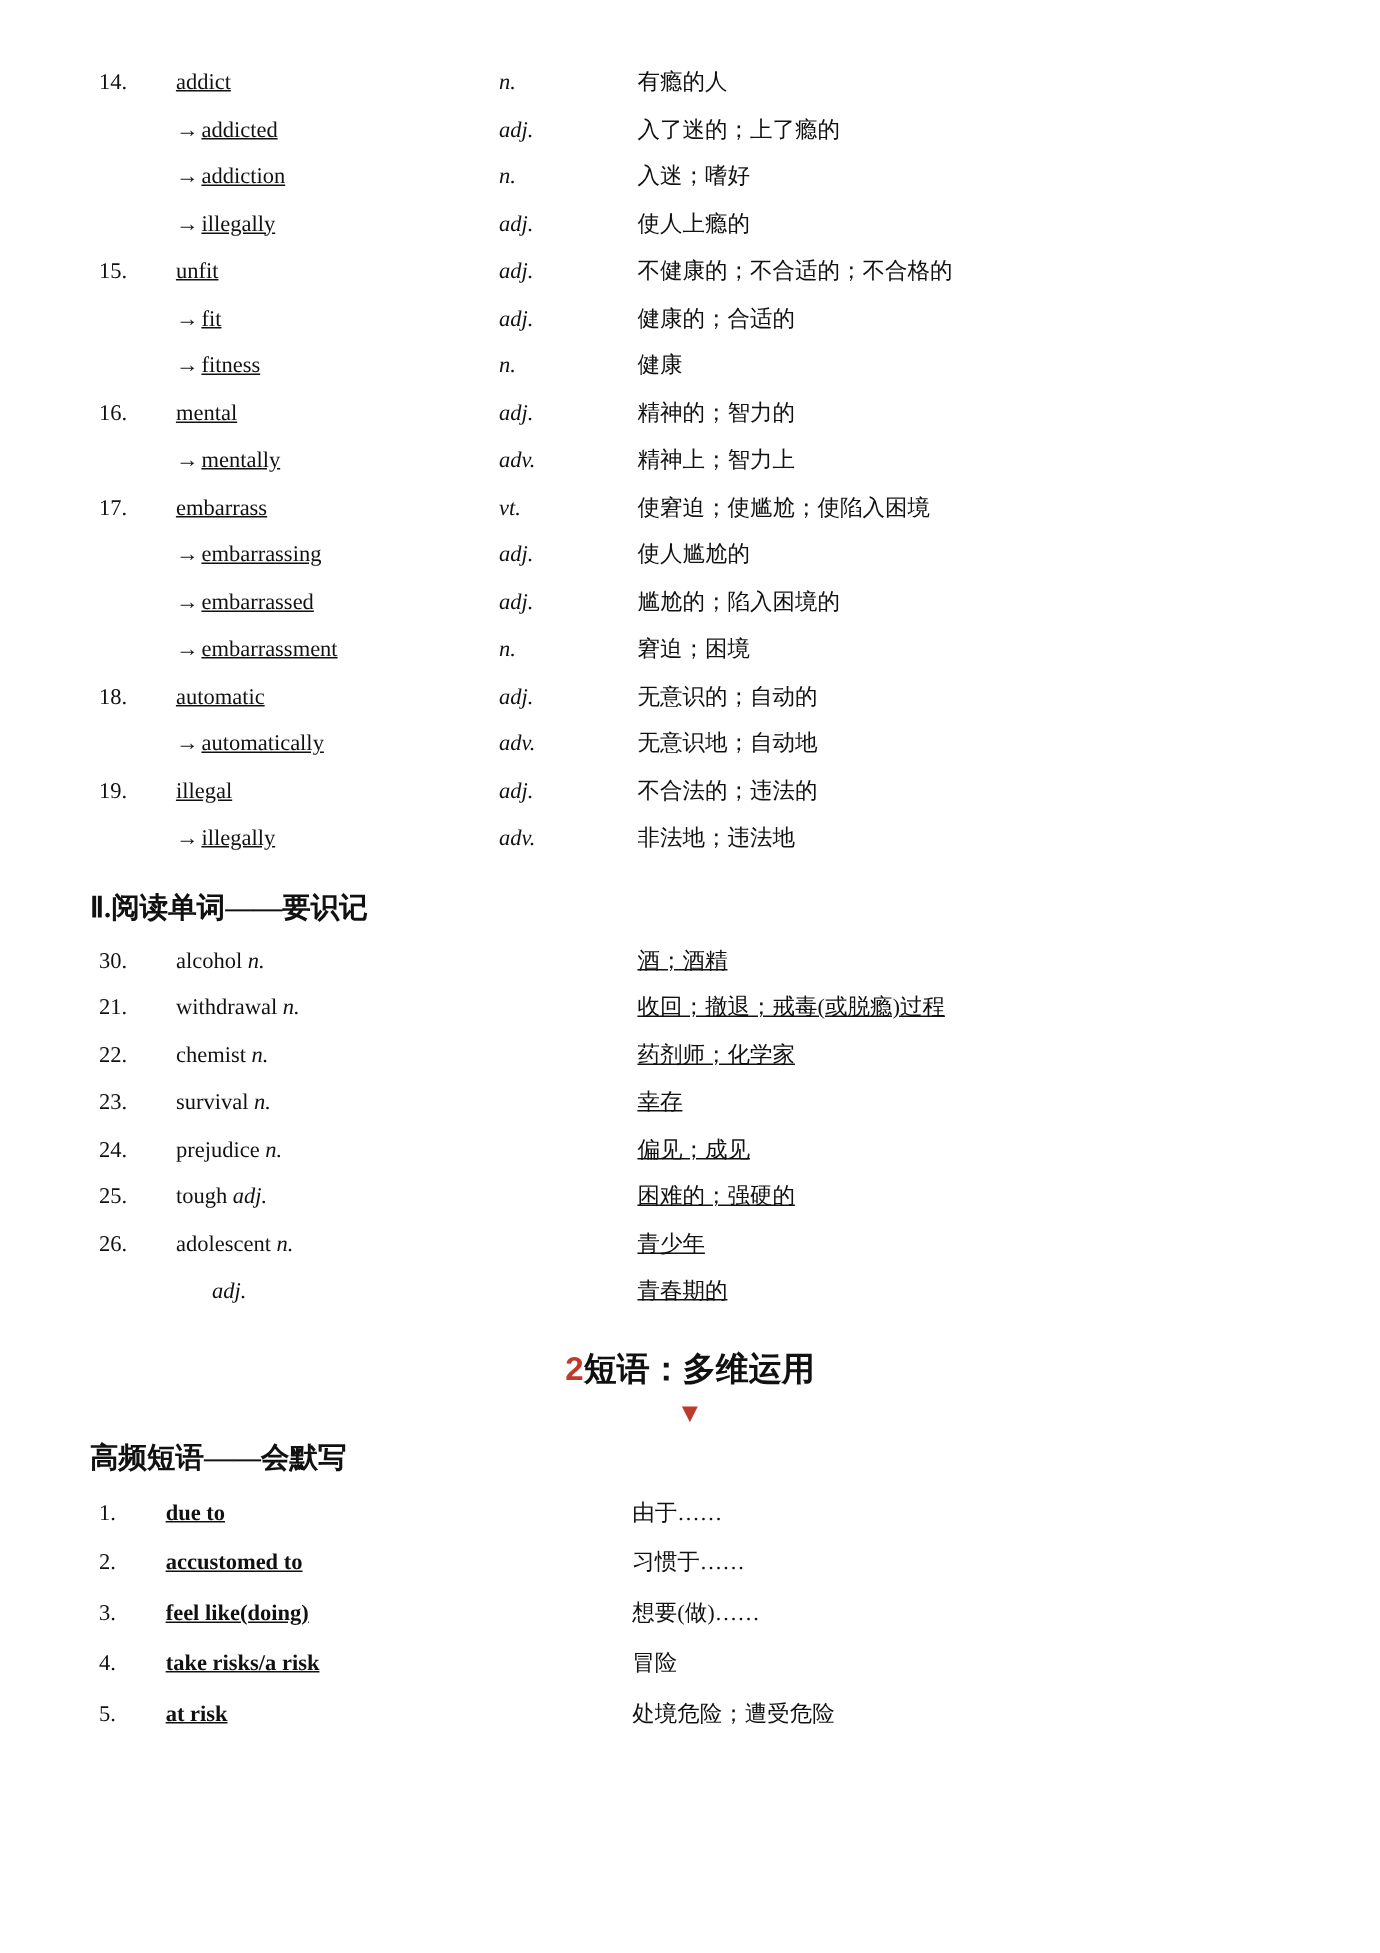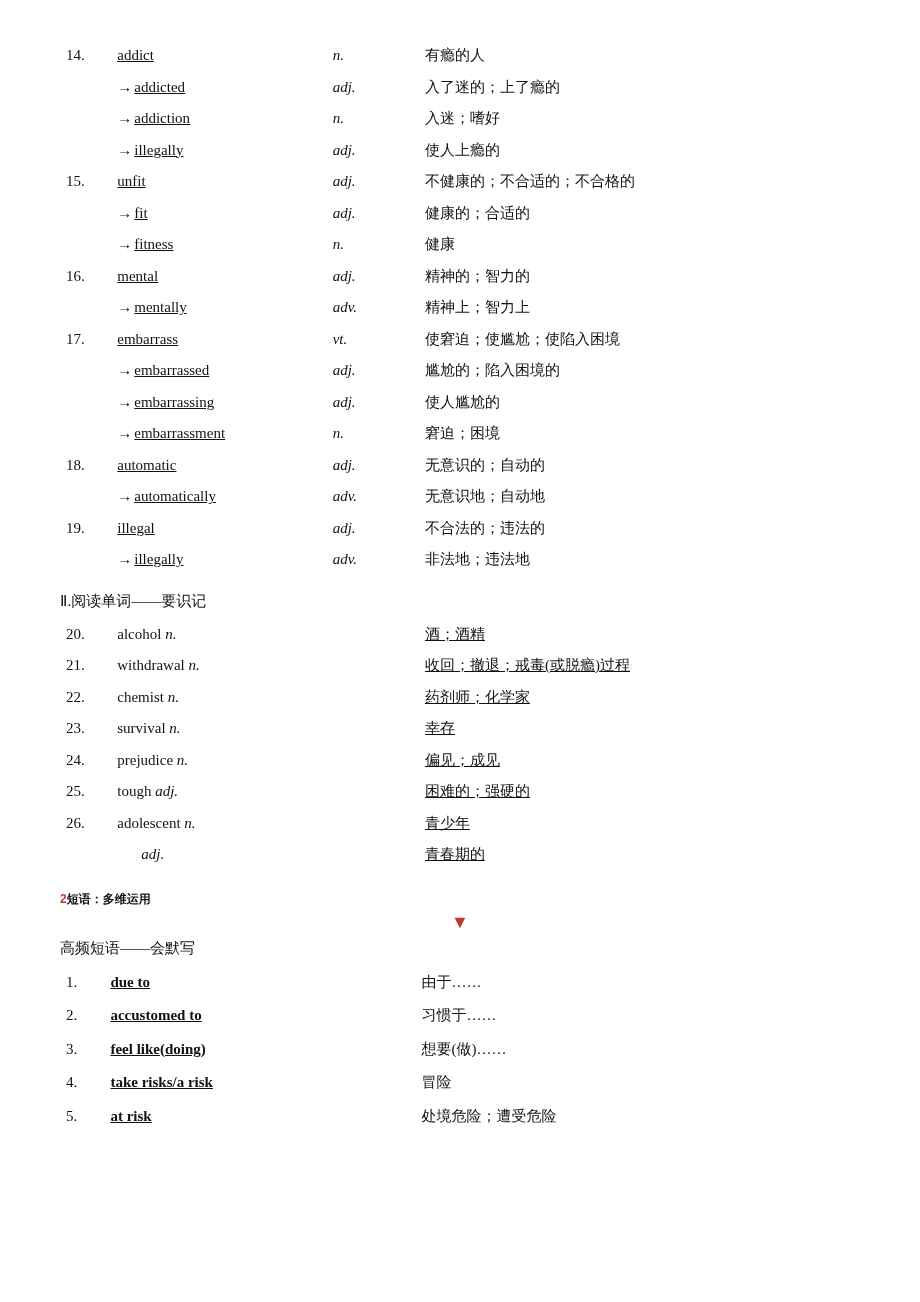--- a/index.html
+++ b/index.html
@@ -47,26 +47,27 @@
     .word-link {
       text-decoration: underline;
       color: #111;
     }
     .arrow {
       font-style: normal;
       margin-right: 2px;
     }
     .section-header {
       margin: 14px 0 8px 0;
-      font-size: 15px;
-      font-weight: normal;
+      font-size: 19px;
+      font-weight: bold;
     }
     .section-title-2 {
+      text-align: center;
       margin: 20px 0 4px 0;
-      font-size: 12px;
+      font-size: 22px;
       font-weight: bold;
       font-family: "SimHei", "Microsoft YaHei", sans-serif;
     }
     .section-title-2 span.num {
       color: #c0392b;
       font-weight: bold;
     }
     .arrow-down {
       text-align: center;
       color: #c0392b;
@@ -167,29 +168,29 @@
   </tr>
 
   <tr>
     <td class="col-num">17.</td>
     <td class="col-word"><span class="word-link">embarrass</span></td>
     <td class="col-pos"><em>vt.</em></td>
     <td class="col-def">使窘迫；使尴尬；使陷入困境</td>
   </tr>
   <tr>
     <td class="col-num"></td>
+    <td class="col-word indent-word"><span class="arrow">→</span><span class="word-link">embarrassing</span></td>
+    <td class="col-pos"><em>adj.</em></td>
+    <td class="col-def">使人尴尬的</td>
+  </tr>
+  <tr>
+    <td class="col-num"></td>
     <td class="col-word indent-word"><span class="arrow">→</span><span class="word-link">embarrassed</span></td>
     <td class="col-pos"><em>adj.</em></td>
     <td class="col-def">尴尬的；陷入困境的</td>
-  </tr>
-  <tr>
-    <td class="col-num"></td>
-    <td class="col-word indent-word"><span class="arrow">→</span><span class="word-link">embarrassing</span></td>
-    <td class="col-pos"><em>adj.</em></td>
-    <td class="col-def">使人尴尬的</td>
   </tr>
   <tr>
     <td class="col-num"></td>
     <td class="col-word indent-word"><span class="arrow">→</span><span class="word-link">embarrassment</span></td>
     <td class="col-pos"><em>n.</em></td>
     <td class="col-def">窘迫；困境</td>
   </tr>
 
   <tr>
     <td class="col-num">18.</td>
@@ -219,21 +220,21 @@
 </tbody>
   </table>
 
 <div class="section-header" style="margin-top:16px;">
   Ⅱ.阅读单词——要识记
 </div>
 
 <table class="vocab-table">
   <tbody>
       <tr>
-    <td class="col-num">20.</td>
+    <td class="col-num">30.</td>
     <td class="col-word">alcohol <em>n.</em></td>
     <td class="col-pos"></td>
     <td class="col-def"><span class="def-underline">酒；酒精</span></td>
   </tr>
   <tr>
     <td class="col-num">21.</td>
     <td class="col-word">withdrawal <em>n.</em></td>
     <td class="col-pos"></td>
     <td class="col-def"><span class="def-underline">收回；撤退；戒毒(或脱瘾)过程</span></td>
   </tr>

